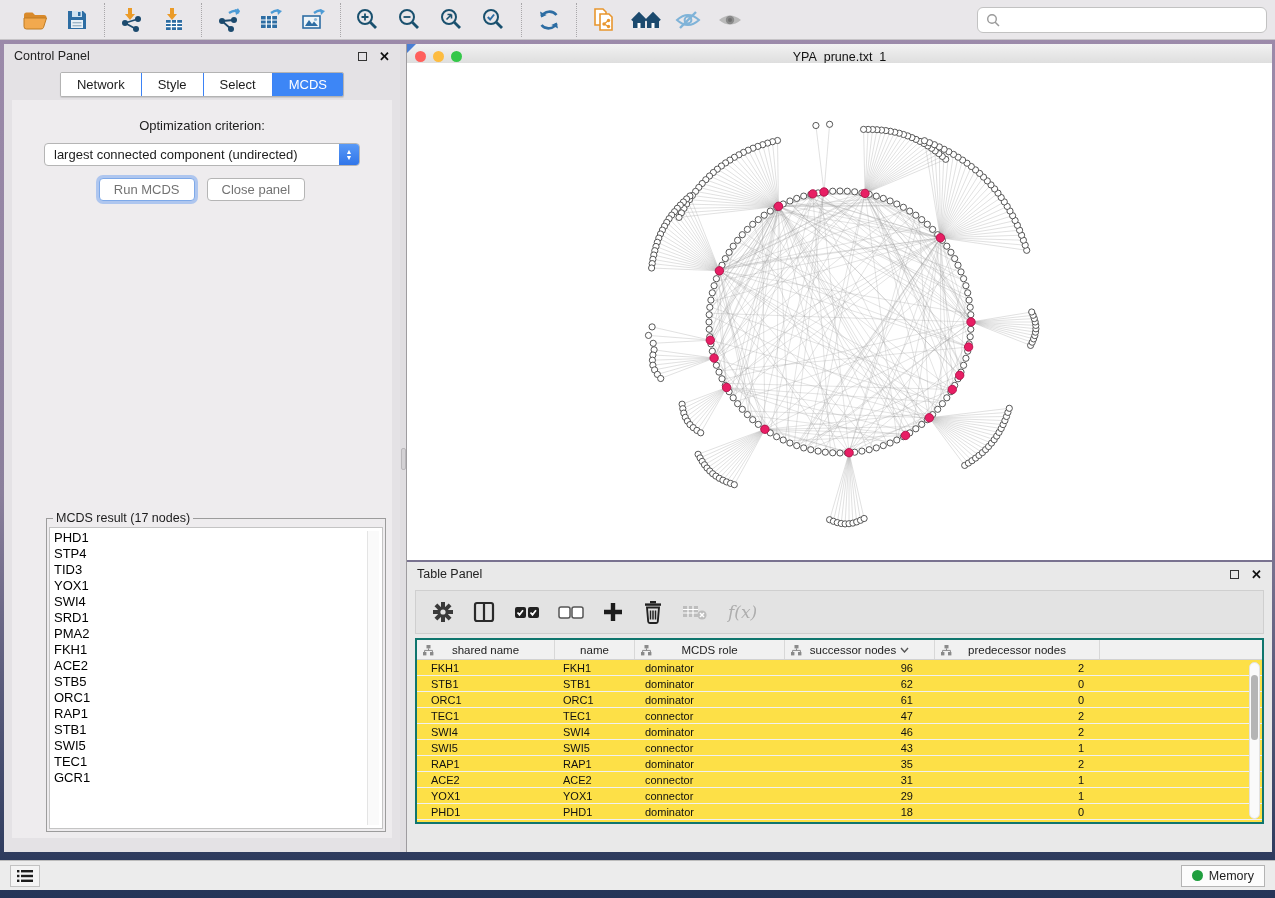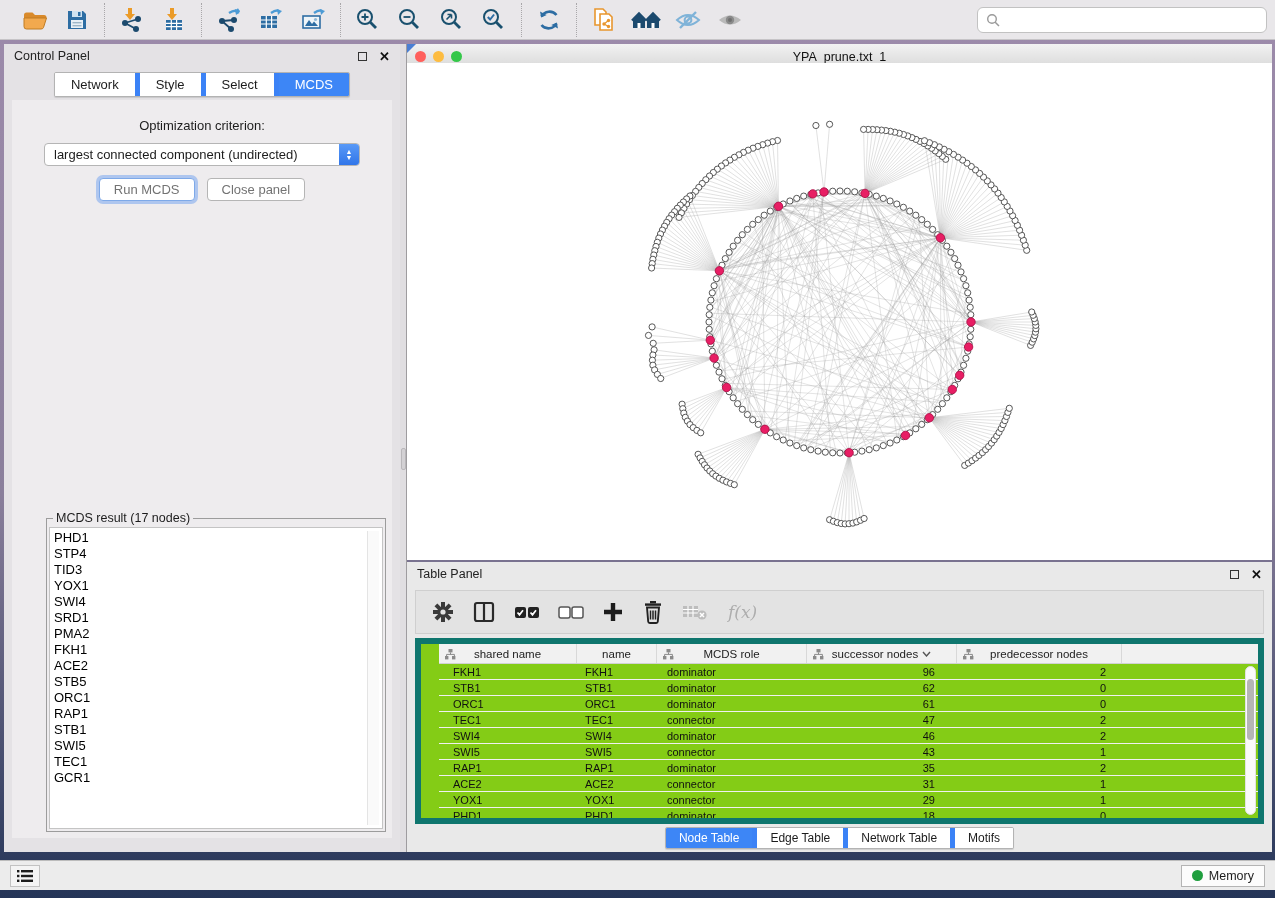--- a/index.html
+++ b/index.html
@@ -17,21 +17,21 @@
   .search input { border:none; outline:none; flex:1; font-size:12px; background:transparent; font-family:"Liberation Sans",sans-serif; }
 
   
   .control-panel { position:absolute; left:4px; top:44px; width:396px; bottom:38px; background:#e4e2e5; }
   .panel-titlebar { height:24px; display:flex; align-items:center; padding:0 10px; font-size:12.5px; color:#222; }
   .panel-titlebar .sp { flex:1; }
   .float-box { width:9px; height:9px; border:1.5px solid #333; margin-right:12px; }
   .close-x { font-size:13px; font-weight:bold; color:#111; }
   .seg-tabs { display:flex; justify-content:center; margin-top:4px; }
   .seg-wrap { display:inline-flex; border:1px solid #b3b3b3; border-radius:2px; overflow:hidden; background:#fff; box-shadow:0 1px 1px rgba(0,0,0,.12); }
-  .seg { padding:4px 16px; font-size:13px; background:#fff; border-left:5px solid #3b82f6; color:#1c1c1c; }
+  .seg { padding:4px 16px; font-size:13px; background:#fff; border-left:1px solid #3b82f6; color:#1c1c1c; }
   .seg:first-child { border-left:none; }
   .seg.active { background:#3d86f6; color:#fff; }
   .cp-inner { position:absolute; left:8px; right:8px; top:56px; bottom:14px; background:#eeecee; }
   .opt-label { text-align:center; margin-top:18px; font-size:13px; }
   .dropdown { margin:10px auto 0; width:316px; height:23px; background:#fff; border:1px solid #b5b5b5; border-radius:4px; display:flex; align-items:center; overflow:hidden; }
   .dropdown .dd-text { flex:1; padding:0 9px; font-size:13px; white-space:nowrap; }
   .dd-stepper { width:20px; height:23px; background:linear-gradient(180deg,#5a9bf8,#2f74e8); display:flex; flex-direction:column; align-items:center; justify-content:center; color:#fff; font-size:7px; line-height:6px; }
   .btn-row { display:flex; justify-content:center; gap:12px; margin-top:12px; }
   .btn { background:#fff; border:1px solid #b5b5b5; border-radius:4px; padding:3px 14px; font-size:13px; color:#737373; }
   .btn.focus { border-color:#7ea9e8; box-shadow:0 0 0 3px rgba(110,160,240,.5); }
@@ -52,21 +52,21 @@
   .light { width:11px; height:11px; border-radius:50%; }
   .net-title { position:absolute; left:0; right:0; text-align:center; font-size:12.5px; color:#111; }
   .net-canvas { position:absolute; left:0; right:0; top:19px; bottom:0; background:#fff; }
   .corner-marker { position:absolute; left:0; top:0; width:0; height:0; border-top:9px solid #4a7fd4; border-right:9px solid transparent; }
 
   
   .table-panel { position:absolute; left:407px; top:562px; right:3px; bottom:38px; background:#e9e9e9; }
   .tp-toolbar { position:absolute; left:8px; right:8px; top:28px; height:44px; background:#e3e3e3; border:1px solid #cfcfcf; display:flex; align-items:center; gap:18px; padding:0 16px; }
   .tp-btn { display:flex; align-items:center; justify-content:center; }
   .fx { font-family:"DejaVu Serif", serif; font-style:italic; font-size:17px; color:#adadad; }
-  .table-area { position:absolute; left:8px; right:8px; top:76px; bottom:28px; background:#84cc16; border:6px solid #0f766e; overflow:hidden;padding-left:18px; }
+  .table-area { position:absolute; left:8px; right:8px; top:76px; bottom:28px; background:#fde047; border:2px solid #0f766e; overflow:hidden; }
   .table-grid { display:grid; grid-template-columns:138px 80px 150px 150px 165px 1fr; }
   .thead { background:#f1f1f1; border-bottom:1px solid #d2d2d2; height:20px; }
   .th { position:relative; display:flex; align-items:center; justify-content:center; font-size:11.5px; color:#222; border-right:1px solid #d8d8d8; gap:4px; }
   .th:last-child { border-right:none; }
   .th .tree-ic { position:absolute; left:6px; top:5px; }
   .tr { height:16px; border-bottom:1px solid #f0f0f0; }
   .td { font-size:11px; color:#111; display:flex; align-items:center; }
   .td.c0 { padding-left:14px; } .td.c1 { padding-left:8px; } .td.c2 { padding-left:10px; }
   .td.c3 { justify-content:flex-end; padding-right:22px; } .td.c4 { justify-content:flex-end; padding-right:16px; }
   .tbl-scroll { position:absolute; right:2px; top:22px; bottom:3px; width:11px; background:#fafafa; border:1px solid #e2e2e2; border-radius:6px; }
@@ -1202,28 +1202,20 @@
               <div class="td c3">18</div>
               <div class="td c4">0</div>
               <div class="td"></div>
             </div>
           </div>
       <div class="tbl-scroll">
             <div class="tbl-thumb"></div>
           </div>
     </div>
 
-    <div class="tp-tabs">
-      <div class="seg-wrap">
-        <div class="seg active">Node Table</div>
-        <div class="seg">Edge Table</div>
-        <div class="seg">Network Table</div>
-        <div class="seg">Motifs</div>
-      </div>
-    </div>
   </div>
 
   <div class="status-bar">
     <div class="list-btn">
       <svg class="ic" width="16" height="14" viewBox="0 0 16 14">
             <g fill="#1c1c1c">
               <rect x="0" y="1" width="2.4" height="2.4"></rect>
               <rect x="4" y="1" width="12" height="2.4"></rect>
               <rect x="0" y="5.8" width="2.4" height="2.4"></rect>
               <rect x="4" y="5.8" width="12" height="2.4"></rect>

